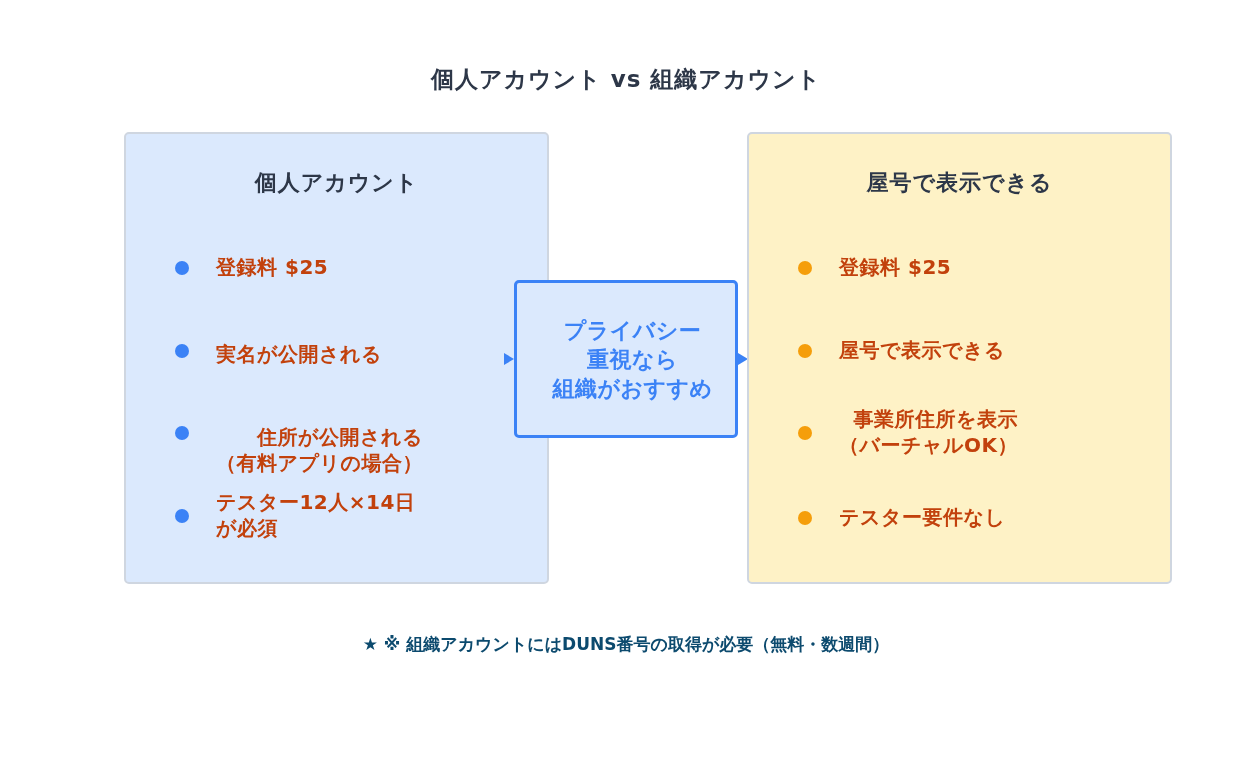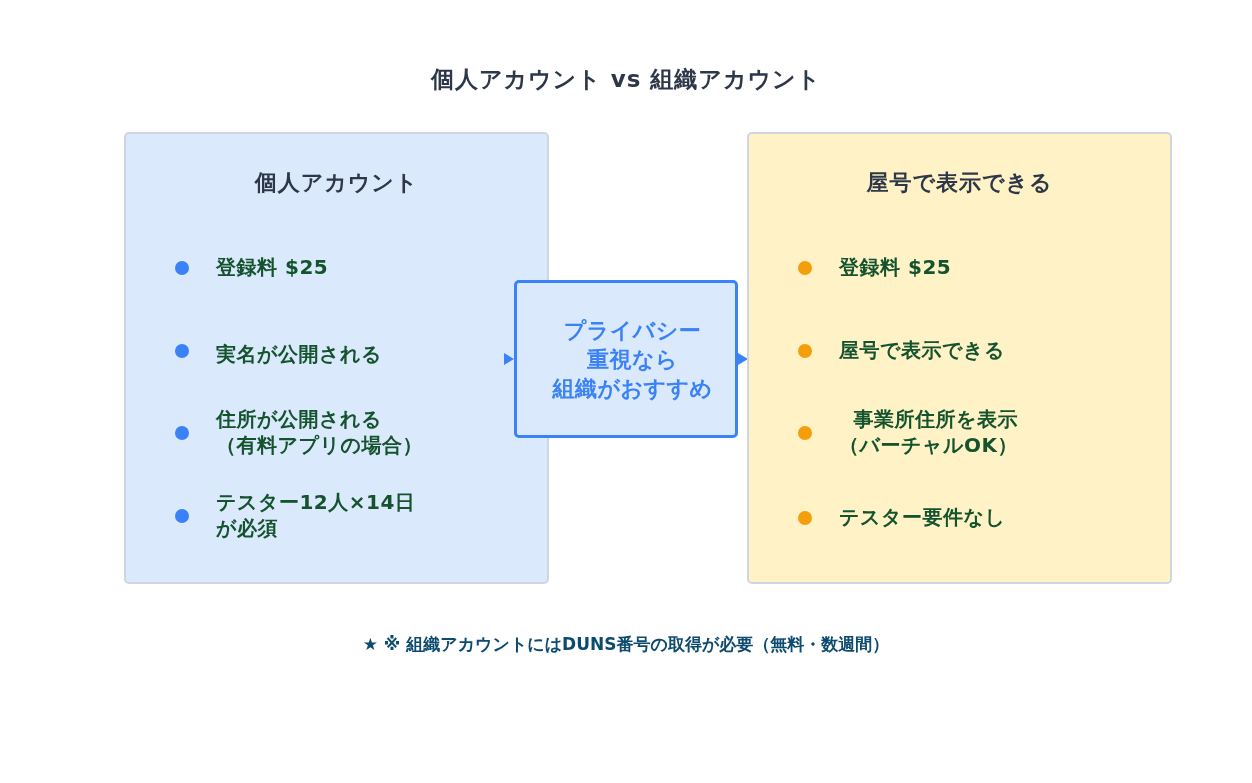--- a/index.html
+++ b/index.html
@@ -28,21 +28,21 @@
       letter-spacing: 1px;
     }
     .item { position: absolute; left: 0; width: 100%; }
     .bullet {
       position: absolute; left: 49px; width: 14px; height: 14px; border-radius: 50%;
     }
     .personal .bullet { background: #3b82f6; }
     .org .bullet { background: #f59e0b; }
     .item-text {
       position: absolute; left: 90px; font-size: 20px; font-weight: bold;
-      color: #14532d; line-height: 26px; white-space: pre; letter-spacing: 0.5px;
+      color: #c2410c; line-height: 26px; white-space: pre; letter-spacing: 0.5px;
     }
     .center-box {
       position: absolute; left: 514px; top: 280px; width: 224px; height: 158px;
       border: 3px solid #3b82f6; border-radius: 5px; box-sizing: border-box;
       background: #dbe9fd;
       display: flex; align-items: center; justify-content: center;
       text-align: center;
       padding-left: 13px;
     }
     .center-text {
@@ -70,21 +70,21 @@
   <div class="item" style="top:120px;">
     <span class="bullet" style="top:7px;"></span>
     <span class="item-text" style="top:0px;">登録料 $25</span>
   </div>
   <div class="item" style="top:203px;">
     <span class="bullet" style="top:7px;"></span>
     <span class="item-text" style="top:4px;">実名が公開される</span>
   </div>
   <div class="item" style="top:272px;">
     <span class="bullet" style="top:20px;"></span>
-    <span class="item-text" style="top:0px;">住所が公開される
+    <span class="item-text" style="top:18px;text-align:right;">住所が公開される
 （有料アプリの場合）</span>
   </div>
   <div class="item" style="top:355px;">
     <span class="bullet" style="top:20px;"></span>
     <span class="item-text" style="top:0px;">テスター12人×14日
 が必須</span>
   </div>
 </div>
 
 <div class="arrow" style="left:504px; top:353px;"></div>

